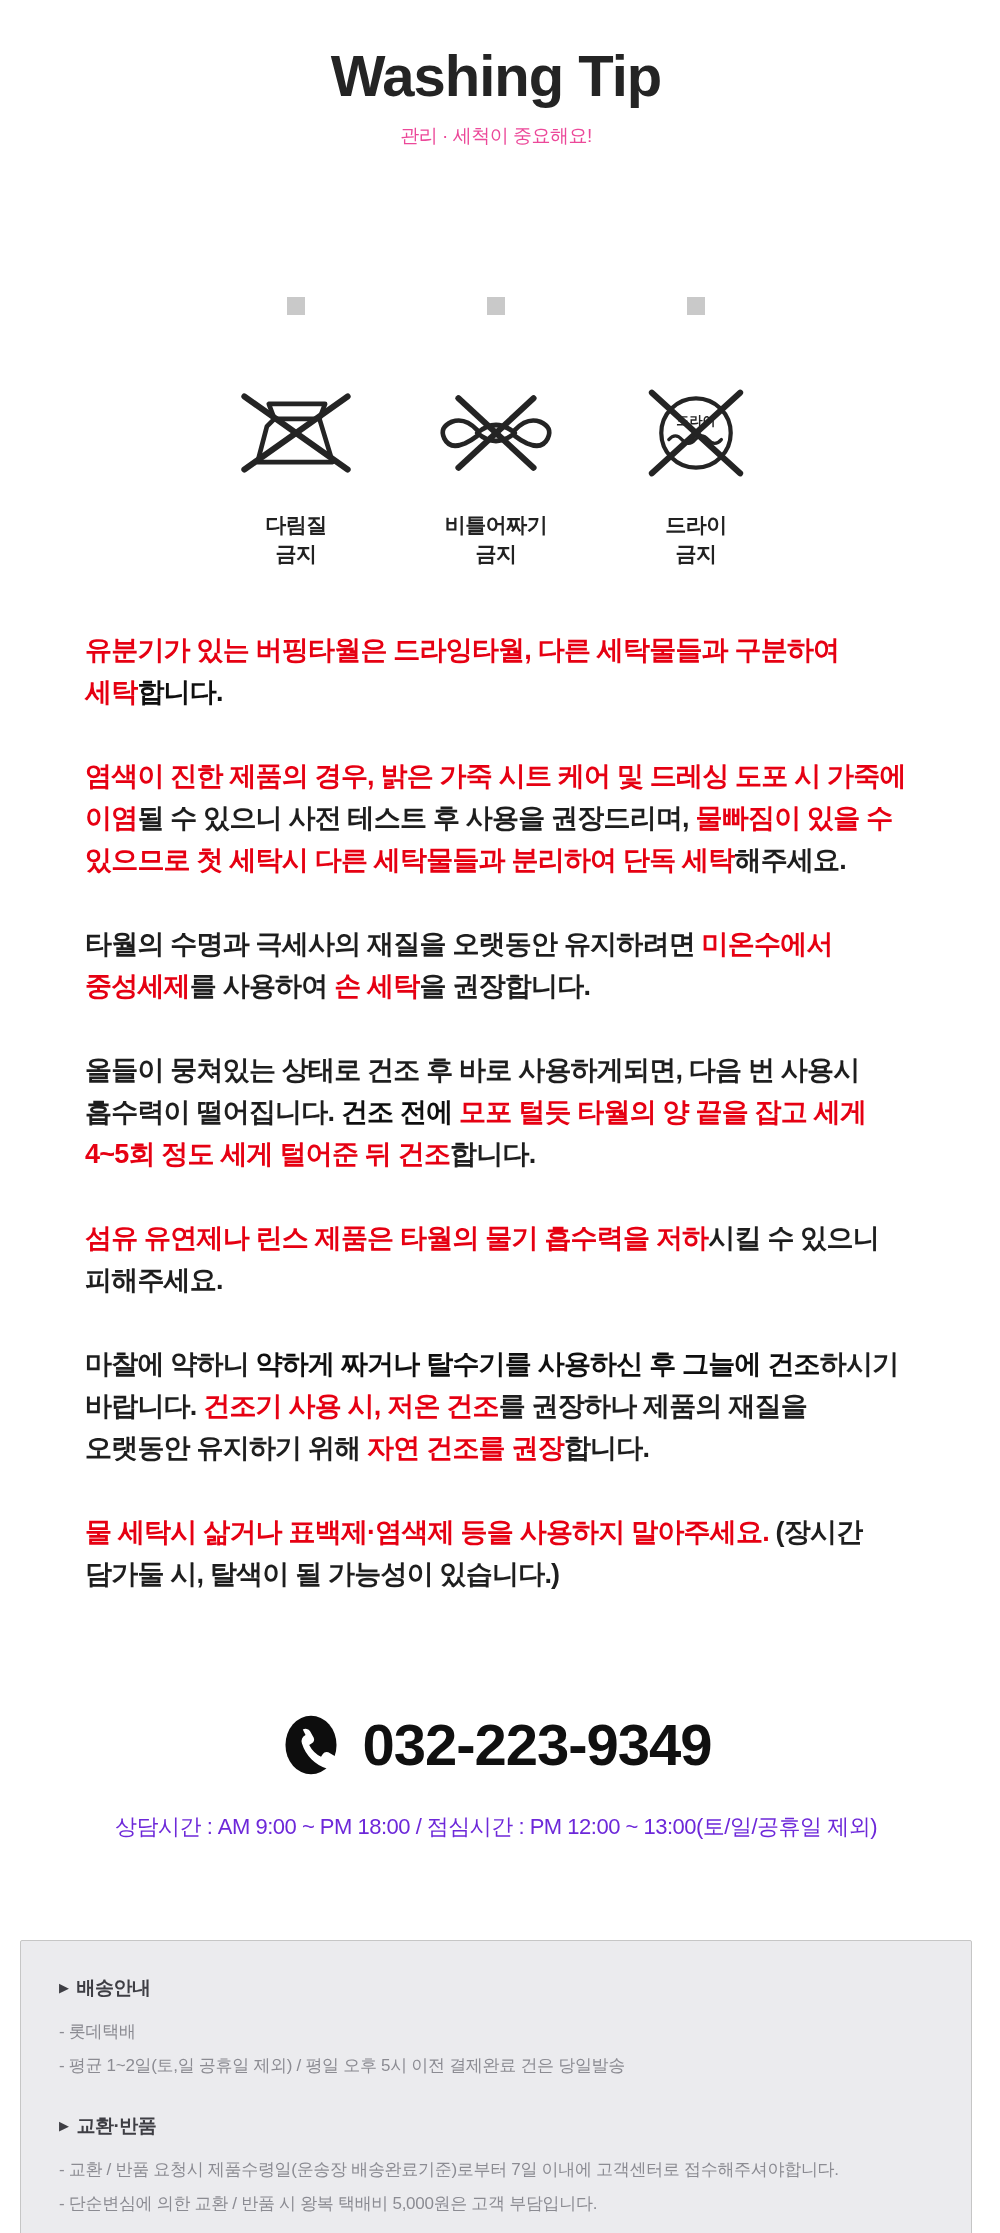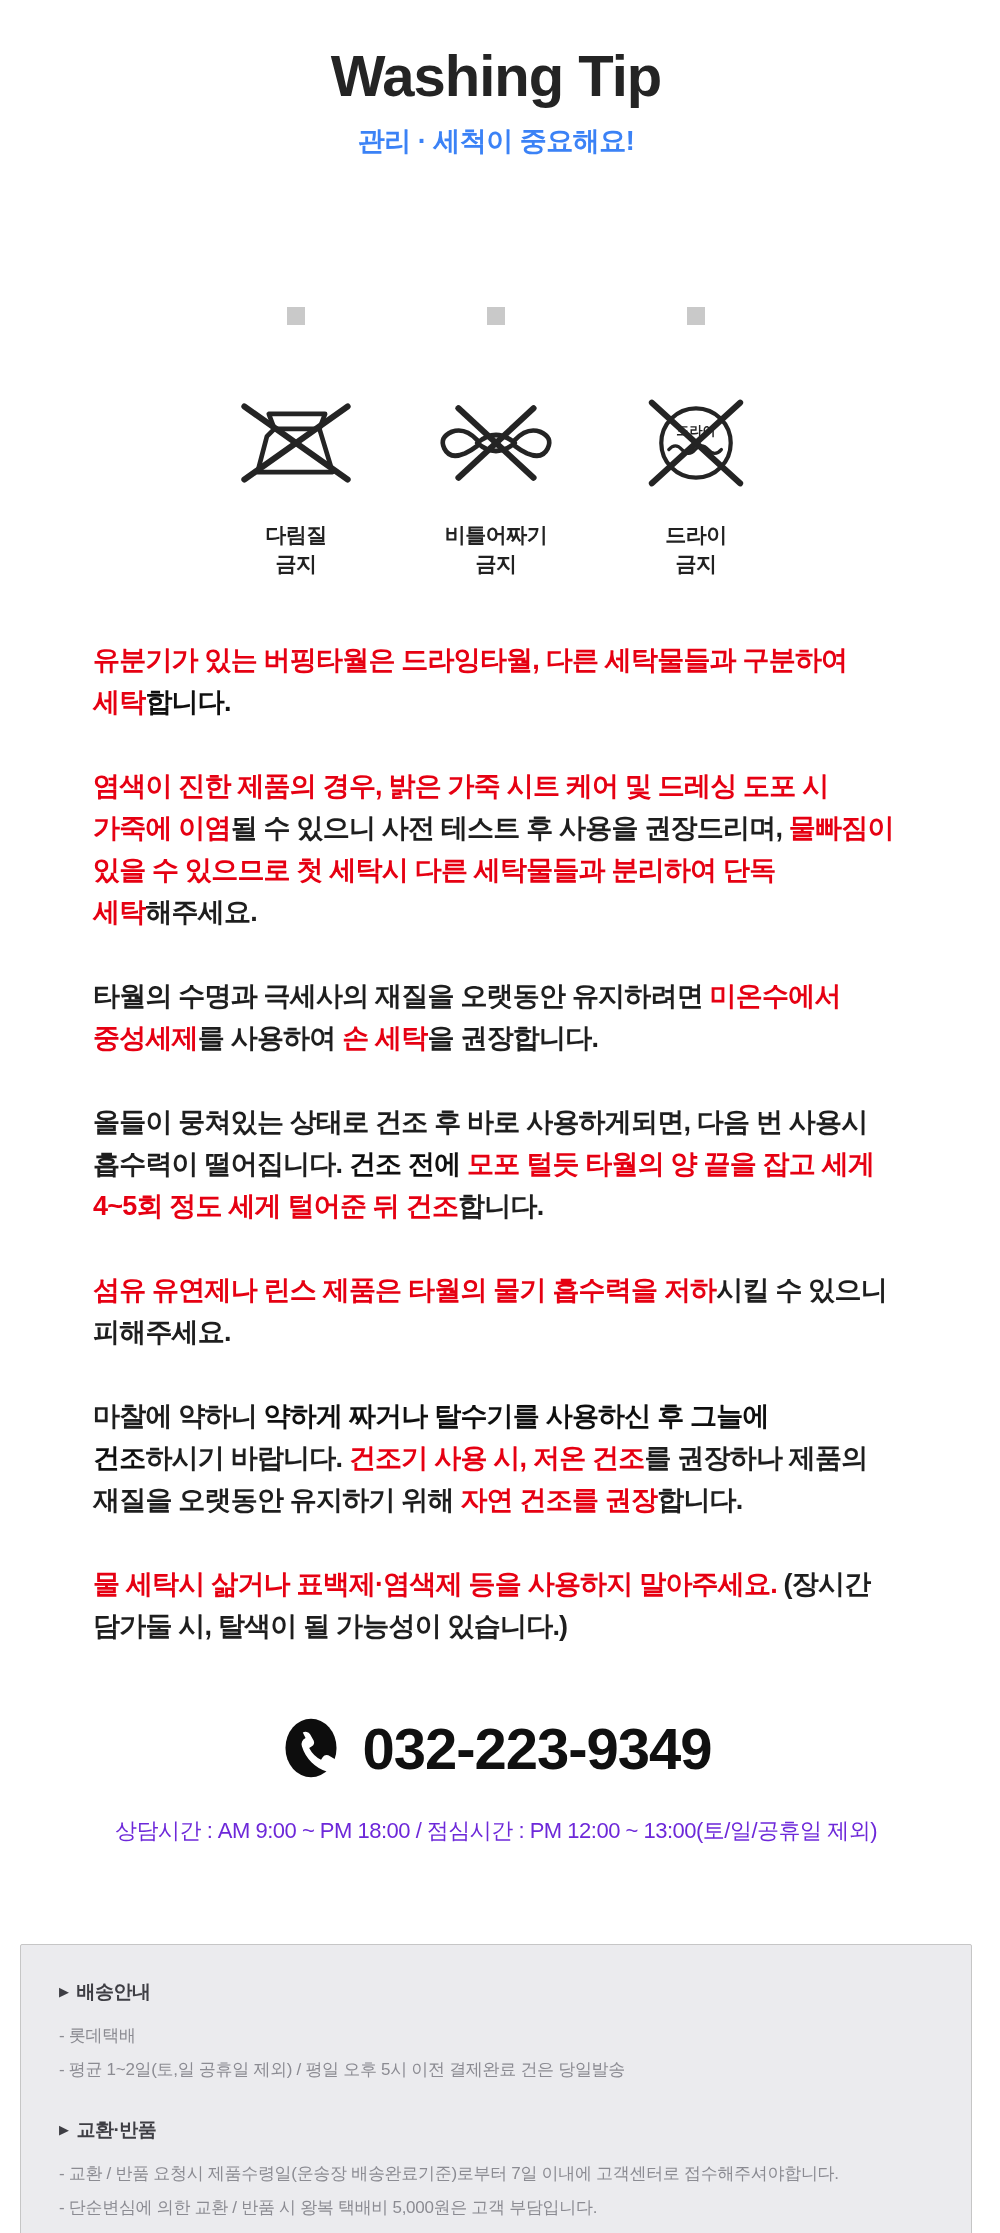--- a/index.html
+++ b/index.html
@@ -1,34 +1,34 @@
 <!DOCTYPE html>
 <html><head>
 <meta charset="utf-8">
 <style>
   html,body{margin:0;padding:0;background:#fff;}
   .page{position:relative;width:992px;height:2233px;background:#ffffff;overflow:hidden;
         font-family:"Liberation Sans","DejaVu Sans",sans-serif;}
   .title{margin:42px 0 0;text-align:center;font-size:58px;font-weight:800;color:#242424;letter-spacing:-1px;}
-  .subtitle{margin-top:14px;text-align:center;font-size:27px;font-weight:700;color:#3b82f6;letter-spacing:-0.5px;}
+  .subtitle{margin-top:14px;text-align:center;font-size:19px;font-weight:400;color:#ec4899;letter-spacing:-0.5px;}
 
   .icons-row{display:flex;justify-content:center;gap:38px;margin-top:148px;}
   .care-col{width:162px;display:flex;flex-direction:column;align-items:center;}
   .mini-square{width:18px;height:18px;background:#c9c9c9;margin-bottom:44px;}
   .care-icon{height:126px;display:flex;align-items:flex-end;}
   .care-icon svg{display:block;}
   .care-label{margin-top:26px;text-align:center;font-size:21px;font-weight:600;color:#222;line-height:1.38;letter-spacing:-0.5px;}
 
   .tips{width:838px;margin:60px auto 0;}
-  .tip{margin:0 16px 42px;font-size:27px;line-height:42px;letter-spacing:-0.8px;word-break:keep-all;}
+  .tip{margin:0 8px 42px;font-size:27px;line-height:42px;letter-spacing:-0.8px;word-break:keep-all;}
   .seg-normal{color:#1e1e1e;font-weight:600;}
   .seg-bold{color:#0f0f0f;font-weight:800;}
   .seg-red{color:#e60012;font-weight:800;}
 
-  .phone-row{display:flex;justify-content:center;align-items:flex-start;gap:20px;margin-top:68px;}
+  .phone-row{display:flex;justify-content:center;align-items:flex-end;gap:20px;margin-top:116px;}
   .phone-number{font-size:58px;font-weight:800;color:#101010;letter-spacing:-1px;}
   .hours{margin-top:34px;text-align:center;font-size:22px;font-weight:500;color:#6d28d9;letter-spacing:-0.5px;}
 
   .info-box{margin:98px 20px 0;background:#ebebee;border:1px solid #c6c6c6;border-radius:2px;
             padding:34px 38px 36px;box-sizing:border-box;}
   .box-section + .box-section{margin-top:30px;}
   .box-title{display:flex;align-items:center;gap:8px;font-size:19px;font-weight:700;color:#3e3e44;
              letter-spacing:-0.5px;margin-bottom:14px;}
   .box-marker{font-size:13px;color:#3e3e44;}
   .box-item{font-size:17px;font-weight:500;color:#8b8b92;line-height:34px;letter-spacing:-0.3px;}

